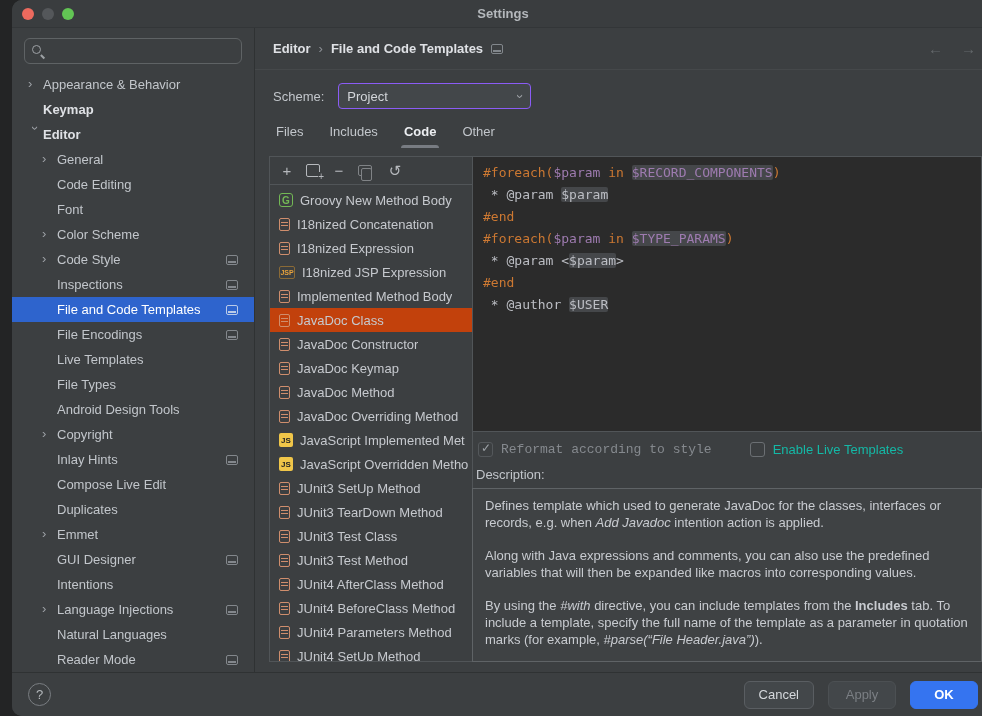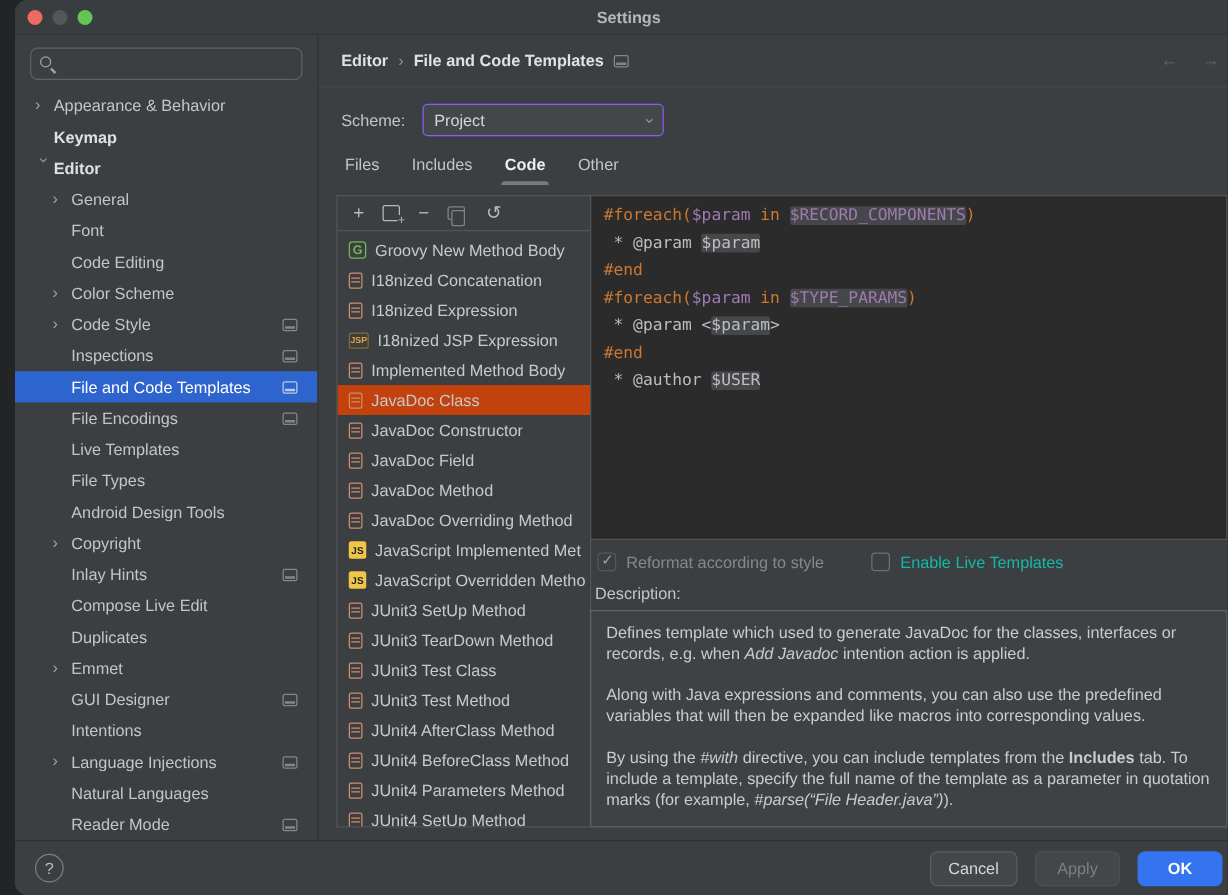--- a/index.html
+++ b/index.html
@@ -87,21 +87,21 @@
   .tok-varbox{color:#9e7bb0;background:#45474a;border-radius:2px;}
   .tok-box{color:#bcbec4;background:#45474a;border-radius:2px;}
   .tok-pl{color:#bcbec4;}
   
   .opts{flex:none;display:flex;align-items:center;gap:38px;padding:10px 2px 8px 6px;}
   .opt{display:flex;align-items:center;gap:8px;}
   .cb{width:15px;height:15px;border:1px solid #6b6f73;border-radius:3px;position:relative;flex:none;background:transparent;}
   .cb.checked::after{content:"✓";position:absolute;left:2px;top:-2px;font-size:12px;color:#9ca1a6;}
   .cb.disabled{border-color:#54585b;}
   .opt-lbl{color:#14b8a6;}
-  .opt.disabled .opt-lbl{color:#85898e;}
+  .opt.disabled .opt-lbl{color:#85898e;font-family:Liberation Mono, monospace;}
   
   .desc-label{flex:none;padding:2px 0 6px 4px;color:#c2c6cb;}
   .desc-box{flex:1;border:1px solid #5f6366;background:#3f4244;padding:8px 12px;overflow:hidden;line-height:17px;color:#c8cbd0;}
   .desc-p{margin:0 0 16px;}
   .desc-p:last-child{margin-bottom:0;}
   .it{font-style:italic;}
   .bd{font-weight:bold;}
   
   .footer{height:44px;flex:none;border-top:1px solid #2f3233;display:flex;align-items:center;padding:0 16px;background:#3c3f41;}
   .help-btn{width:23px;height:23px;border:1px solid #7a7e82;border-radius:50%;display:flex;align-items:center;justify-content:center;color:#b4b8bc;font-size:13px;}
@@ -142,25 +142,25 @@
           <div class="tree-row bold">
             <span class="chev open">›</span>
             <span class="tree-lbl">Editor</span>
           </div>
           <div class="tree-row ind">
             <span class="chev">›</span>
             <span class="tree-lbl">General</span>
           </div>
           <div class="tree-row ind">
             <span class="chev none">›</span>
+            <span class="tree-lbl">Code Editing</span>
+          </div>
+          <div class="tree-row ind">
+            <span class="chev none">›</span>
             <span class="tree-lbl">Font</span>
-          </div>
-          <div class="tree-row ind">
-            <span class="chev none">›</span>
-            <span class="tree-lbl">Code Editing</span>
           </div>
           <div class="tree-row ind">
             <span class="chev">›</span>
             <span class="tree-lbl">Color Scheme</span>
           </div>
           <div class="tree-row ind">
             <span class="chev">›</span>
             <span class="tree-lbl">Code Style</span>
             <span class="scope-badge"></span>
           </div>
@@ -299,21 +299,21 @@
               <div class="list-row sel">
                 <span class="tpl-icon icon-template"></span>
                 <span class="list-lbl">JavaDoc Class</span>
               </div>
               <div class="list-row">
                 <span class="tpl-icon icon-template"></span>
                 <span class="list-lbl">JavaDoc Constructor</span>
               </div>
               <div class="list-row">
                 <span class="tpl-icon icon-template"></span>
-                <span class="list-lbl">JavaDoc Field</span>
+                <span class="list-lbl">JavaDoc Keymap</span>
               </div>
               <div class="list-row">
                 <span class="tpl-icon icon-template"></span>
                 <span class="list-lbl">JavaDoc Method</span>
               </div>
               <div class="list-row">
                 <span class="tpl-icon icon-template"></span>
                 <span class="list-lbl">JavaDoc Overriding Method</span>
               </div>
               <div class="list-row">

